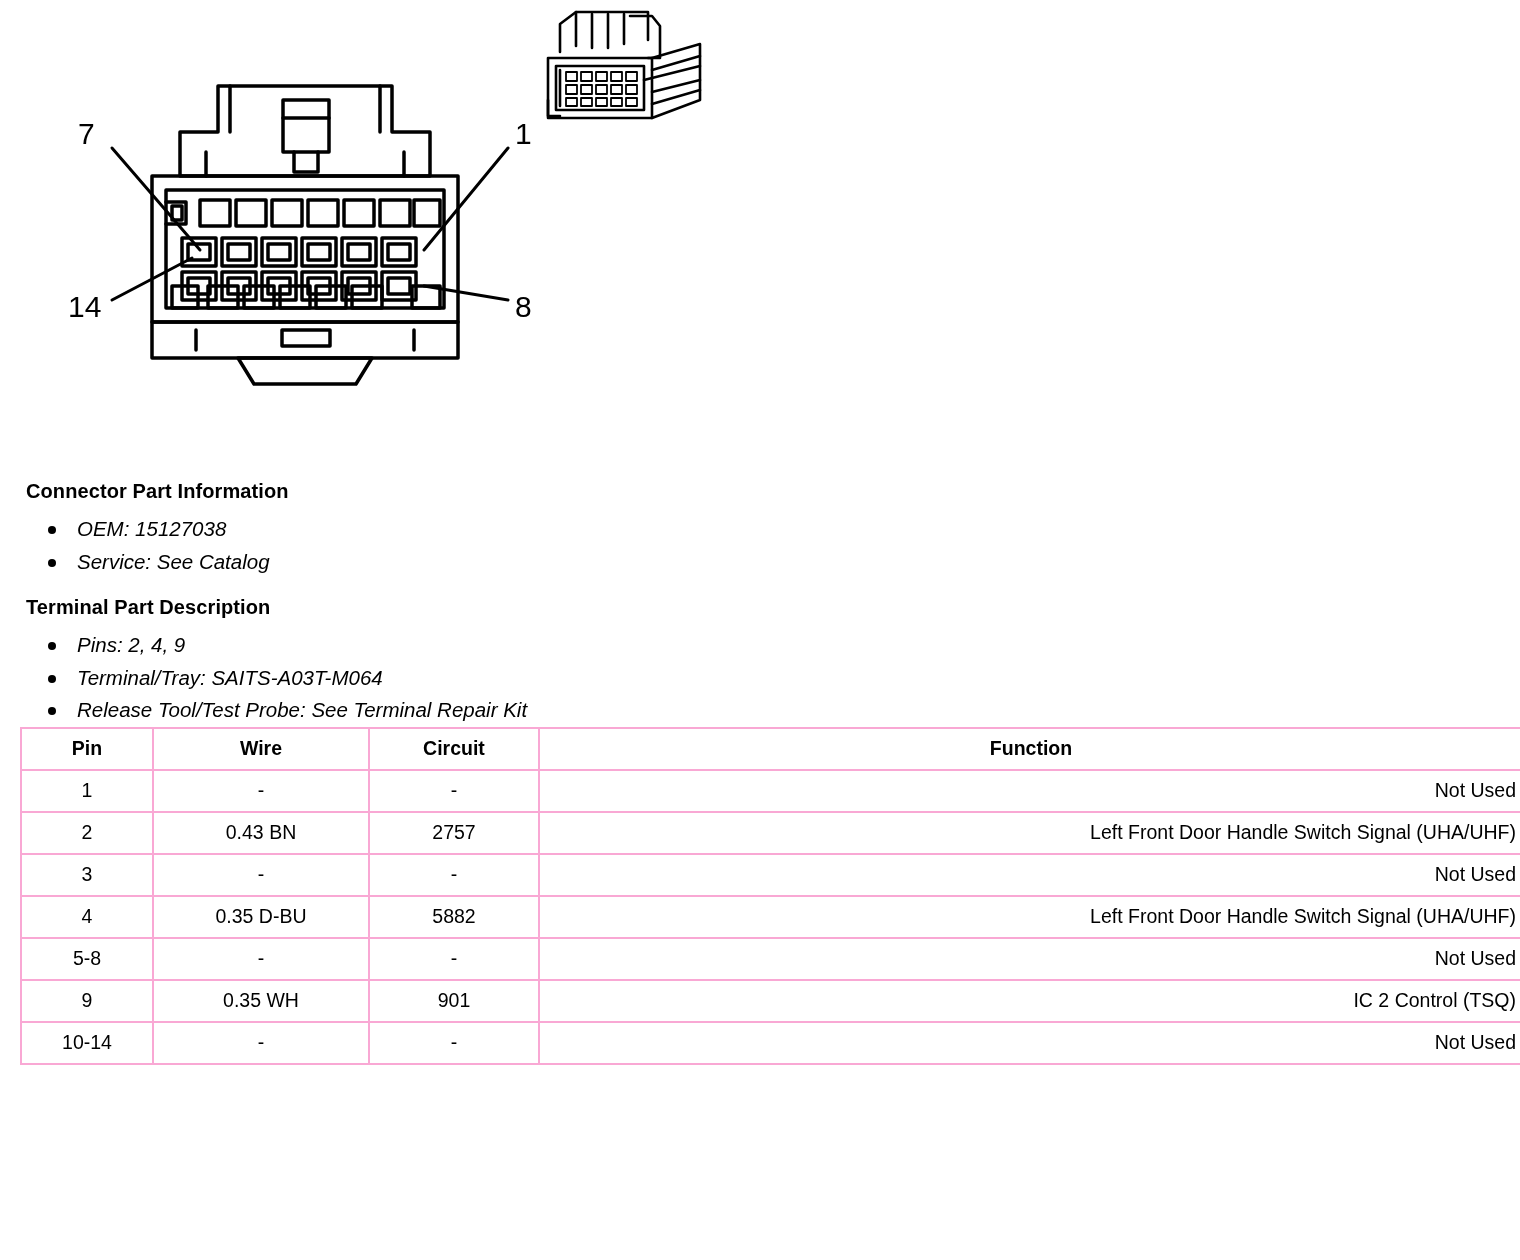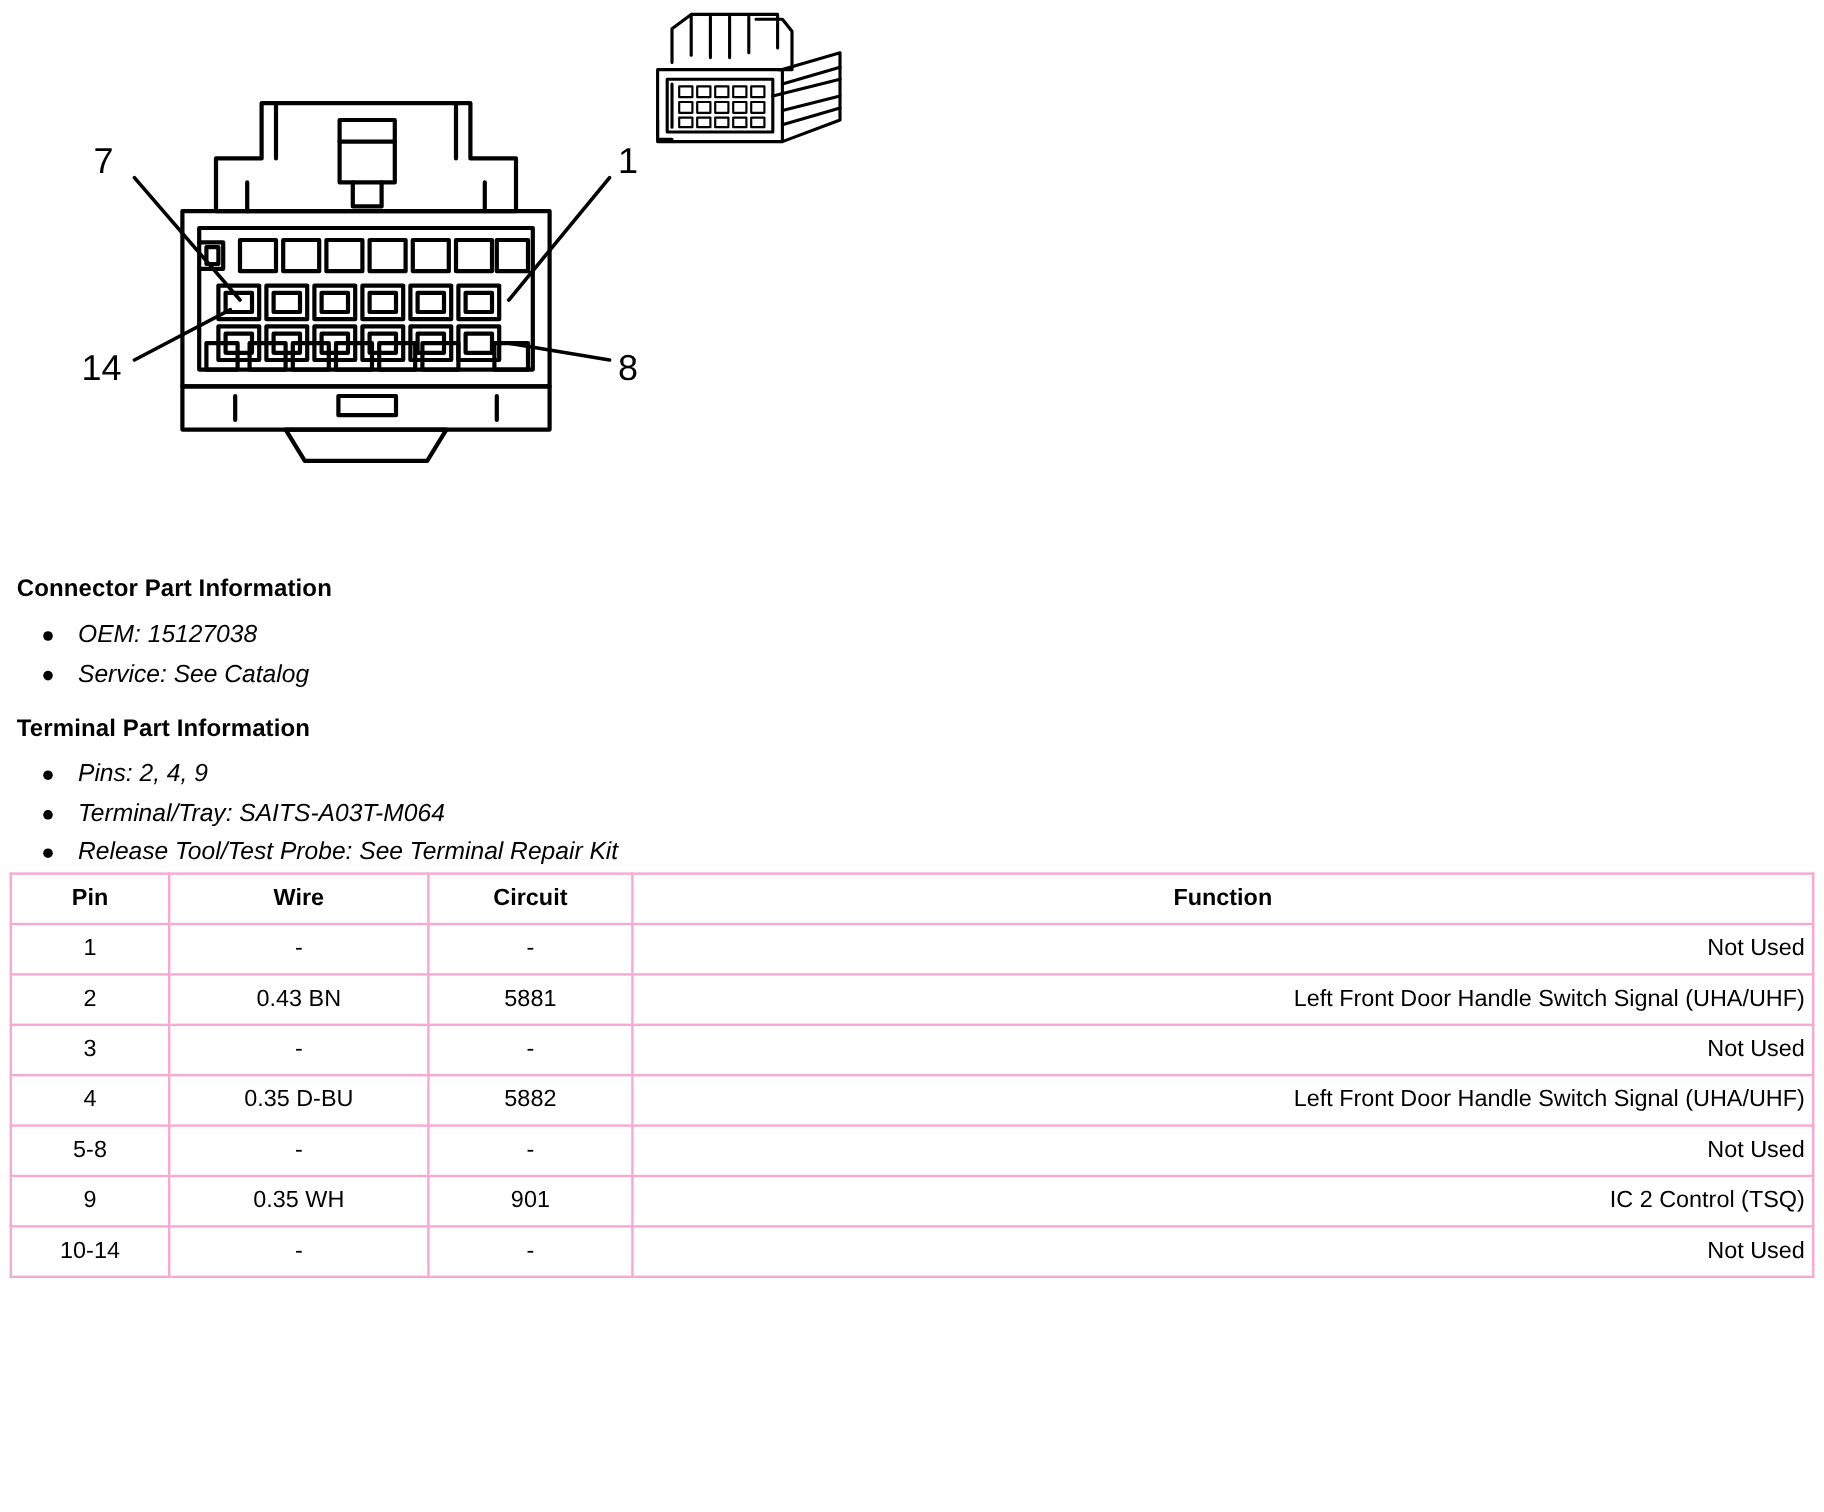--- a/index.html
+++ b/index.html
@@ -24,21 +24,21 @@
     width: 1520px;
     height: 470px;
   }
   .diagram-area svg {
     display: block;
   }
 
   
   .content {
     position: absolute;
-    left: 0;
+    left: 12px;
     top: 470px;
     width: 1220px;
   }
   .section-heading {
     font-size: 20px;
     font-weight: bold;
     margin: 0 0 4px 14px;
     letter-spacing: 0.1px;
   }
   .heading-connector {
@@ -226,21 +226,21 @@
 
 <div class="content">
 
   <h2 class="section-heading heading-connector">Connector Part Information</h2>
 
   <ul class="bullets">
     <li>OEM: 15127038</li>
     <li>Service: See Catalog</li>
   </ul>
 
-  <h2 class="section-heading heading-terminal">Terminal Part Information</h2>
+  <h2 class="section-heading heading-terminal">Terminal Part Description</h2>
 
   <ul class="bullets">
     <li>Pins: 2, 4, 9</li>
     <li>Terminal/Tray: SAITS-A03T-M064</li>
     <li>Release Tool/Test Probe: See Terminal Repair Kit</li>
   </ul>
 
 
   <table class="pinout">
     <colgroup>
@@ -260,21 +260,21 @@
     <tbody>
       <tr>
         <td class="c-pin">1</td>
         <td class="c-wire">-</td>
         <td class="c-circuit">-</td>
         <td class="c-function">Not Used</td>
       </tr>
       <tr>
         <td class="c-pin">2</td>
         <td class="c-wire">0.43 BN</td>
-        <td class="c-circuit">5881</td>
+        <td class="c-circuit">2757</td>
         <td class="c-function">Left Front Door Handle Switch Signal (UHA/UHF)</td>
       </tr>
       <tr>
         <td class="c-pin">3</td>
         <td class="c-wire">-</td>
         <td class="c-circuit">-</td>
         <td class="c-function">Not Used</td>
       </tr>
       <tr>
         <td class="c-pin">4</td>

